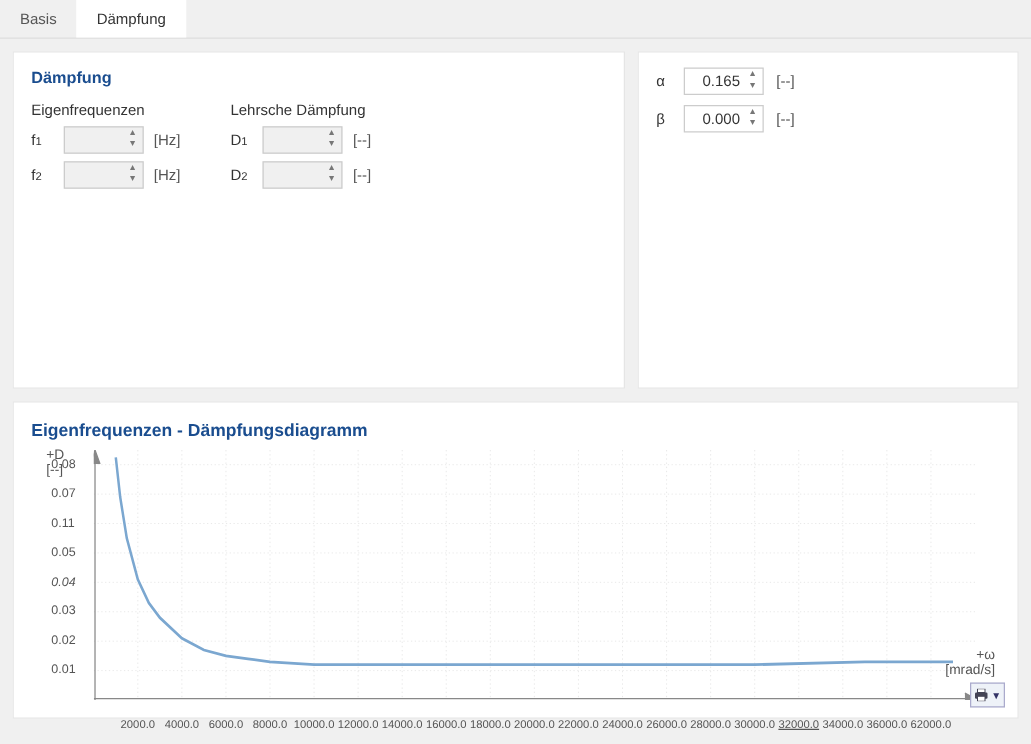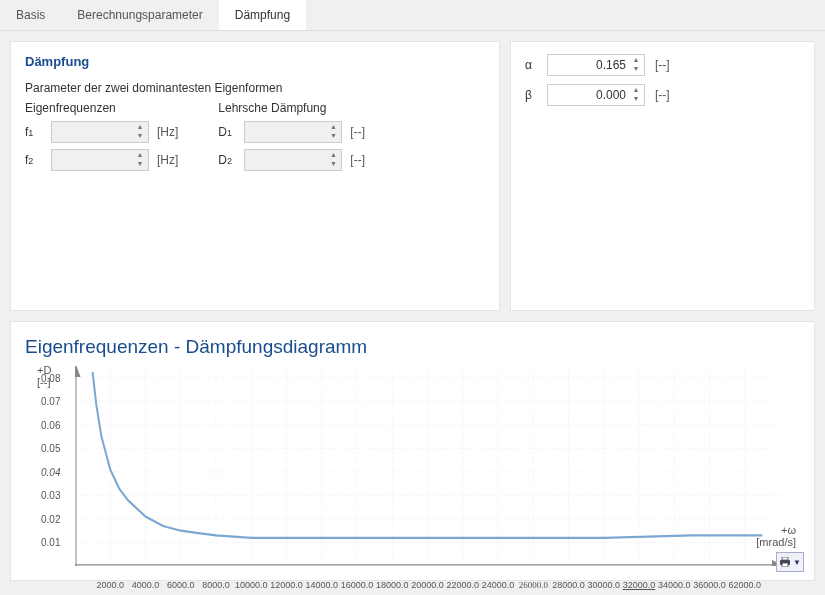--- a/index.html
+++ b/index.html
@@ -18,57 +18,55 @@
 .chev { font-size: 10px; color: #555; }
 .checkbox-row { display: flex; align-items: center; gap: 6px; margin: 12px 0; }
 .cb { width: 13px; height: 13px; border: 1px solid #888; background: #fff; cursor: pointer; }
 .subhead { margin-top: 6px; margin-bottom: 6px; font-size: 12px; }
 .param-grid { display: flex; gap: 40px; }
 .param-col { }
 .col-head { font-size: 12px; margin-bottom: 6px; color: #333; }
 .param-row { display: flex; align-items: center; gap: 8px; margin-bottom: 6px; }
 .param-row .sym { width: 18px; font-size: 12px; }
 .param-row .sub { font-size: 9px; }
-.num-input { width: 98px; height: 22px; background: #f0f0f0; border: 1px solid #ccc; display: flex; align-items: center; justify-content: flex-end; padding: 0 18px 0 4px; position: relative; font-size: 12px; }
+.num-input { width: 64px; height: 22px; background: #f0f0f0; border: 1px solid #ccc; display: flex; align-items: center; justify-content: flex-end; padding: 0 18px 0 4px; position: relative; font-size: 12px; }
 .num-input.active { background: #fff; }
 .spin { position: absolute; right: 2px; top: 1px; display: flex; flex-direction: column; }
 .spin-btn { width: 12px; height: 9px; font-size: 7px; line-height: 8px; text-align: center; color: #777; cursor: pointer; }
 .unit { color: #555; font-size: 12px; }
 .param-right-row { display: flex; align-items: center; gap: 10px; margin-bottom: 8px; }
 .param-right-row .sym { width: 12px; }
 .chart-wrap { margin: 0 10px 10px 10px; background: #fff; border: 1px solid #e5e5e5; padding: 14px; position: relative; }
-.chart-title { color: #1a4d8f; font-size: 19px; margin-bottom: 8px; }
+.chart-title { color: #1a4d8f; font-size: 14px; margin-bottom: 8px; font-weight: bold; }
 .chart-area { position: relative; height: 200px; margin-left: 50px; margin-right: 20px; }
 .y-axis-label { position: absolute; left: -38px; top: -2px; font-size: 11px; color: #555; text-align: left; }
 .x-axis-label { position: absolute; right: -16px; bottom: 18px; font-size: 11px; color: #555; text-align: right; }
 .chart-svg { width: 100%; height: 100%; }
 .grid-line { stroke: #ddd; stroke-width: 0.5; stroke-dasharray: 1,2; }
 .axis-line { stroke: #888; stroke-width: 1; }
 .curve { stroke: #7ba7d0; stroke-width: 2; fill: none; }
 .y-ticks { position: absolute; left: -34px; top: 0; height: 100%; }
 .y-tick { position: absolute; font-size: 10px; color: #555; transform: translateY(-50%); }
 .x-ticks { position: absolute; bottom: -14px; left: 0; width: 100%; }
 .x-tick { position: absolute; font-size: 9px; color: #555; transform: translateX(-50%); white-space: nowrap; }
 .print-btn { position: absolute; right: 10px; bottom: 8px; width: 28px; height: 20px; border: 1px solid #aac; background: #eef2f8; display: flex; align-items: center; justify-content: center; gap: 2px; cursor: pointer; }
 .print-icon { width: 12px; height: 10px; }
 .dd-caret { font-size: 8px; color: #336; }
 </style>
 </head>
 <body>
 
 <div class="tabs">
   <div class="tab">Basis</div>
-  <div class="tab">Berechnungsparameter</div>
   <div class="tab active">Dämpfung</div>
 </div>
 
 <div class="content">
   <div class="panel panel-left">
     <div class="panel-title">Dämpfung</div>
-    <div class="subhead">Parameter der zwei dominantesten Eigenformen</div>
     <div class="param-grid">
       <div class="param-col">
         <div class="col-head">Eigenfrequenzen</div>
         <div class="param-row">
           <span class="sym"><span>f</span><span class="sub">1</span></span>
           <div class="num-input">
               <span></span>
               <div class="spin">
                 <div class="spin-btn">▲</div>
                 <div class="spin-btn">▼</div>
@@ -184,38 +182,38 @@
         <line class="axis-line" x1="1" x2="1" y1="8" y2="180"></line>
         <path class="axis-line" d="M -3 10 L 1 0 L 5 10" fill="#888"></path>
         <path class="curve" d="M 17.5 5.294117647058812 L 21 33.882352941176464 L 26.25 63.5294117647059 L 35 93.17647058823529 L 43.75 110.11764705882352 L 52.5 120.70588235294117 L 70 135.52941176470588 L 87.5 144 L 105 148.23529411764707 L 122.49999999999999 150.35294117647058 L 140 152.47058823529412 L 175 154.58823529411765 L 210 154.58823529411765 L 262.5 154.58823529411765 L 350 154.58823529411765 L 437.5 154.58823529411765 L 525 154.58823529411765 L 612.5 152.47058823529412 L 682.5 152.47058823529412"></path>
       </svg>
     <div class="y-ticks" id="y-ticks">
         <div class="y-tick" style="top: 88.2353%;">0.01</div>
         <div class="y-tick" style="top: 76.4706%;">0.02</div>
         <div class="y-tick" style="top: 64.7059%;">0.03</div>
         <div class="y-tick" style="top: 52.9412%; font-style: italic;">0.04</div>
         <div class="y-tick" style="top: 41.1765%;">0.05</div>
-        <div class="y-tick" style="top: 29.4118%;">0.06</div>
+        <div class="y-tick" style="top: 29.4118%;">0.11</div>
         <div class="y-tick" style="top: 17.6471%;">0.07</div>
         <div class="y-tick" style="top: 5.88235%;">0.08</div>
       </div>
     <div class="x-ticks" id="x-ticks">
         <div class="x-tick" style="left: 5%;">2000.0</div>
         <div class="x-tick" style="left: 10%;">4000.0</div>
         <div class="x-tick" style="left: 15%;">6000.0</div>
         <div class="x-tick" style="left: 20%;">8000.0</div>
         <div class="x-tick" style="left: 25%;">10000.0</div>
         <div class="x-tick" style="left: 30%;">12000.0</div>
         <div class="x-tick" style="left: 35%;">14000.0</div>
         <div class="x-tick" style="left: 40%;">16000.0</div>
         <div class="x-tick" style="left: 45%;">18000.0</div>
         <div class="x-tick" style="left: 50%;">20000.0</div>
         <div class="x-tick" style="left: 55%;">22000.0</div>
         <div class="x-tick" style="left: 60%;">24000.0</div>
-        <div class="x-tick" style="left: 65%; font-family: Liberation Serif, serif;">26000.0</div>
+        <div class="x-tick" style="left: 65%;">26000.0</div>
         <div class="x-tick" style="left: 70%;">28000.0</div>
         <div class="x-tick" style="left: 75%;">30000.0</div>
         <div class="x-tick" style="left: 80%; text-decoration: underline;">32000.0</div>
         <div class="x-tick" style="left: 85%;">34000.0</div>
         <div class="x-tick" style="left: 90%;">36000.0</div>
         <div class="x-tick" style="left: 95%;">62000.0</div>
       </div>
   </div>
   <div class="print-btn">
     <svg class="print-icon" viewBox="0 0 12 10">

